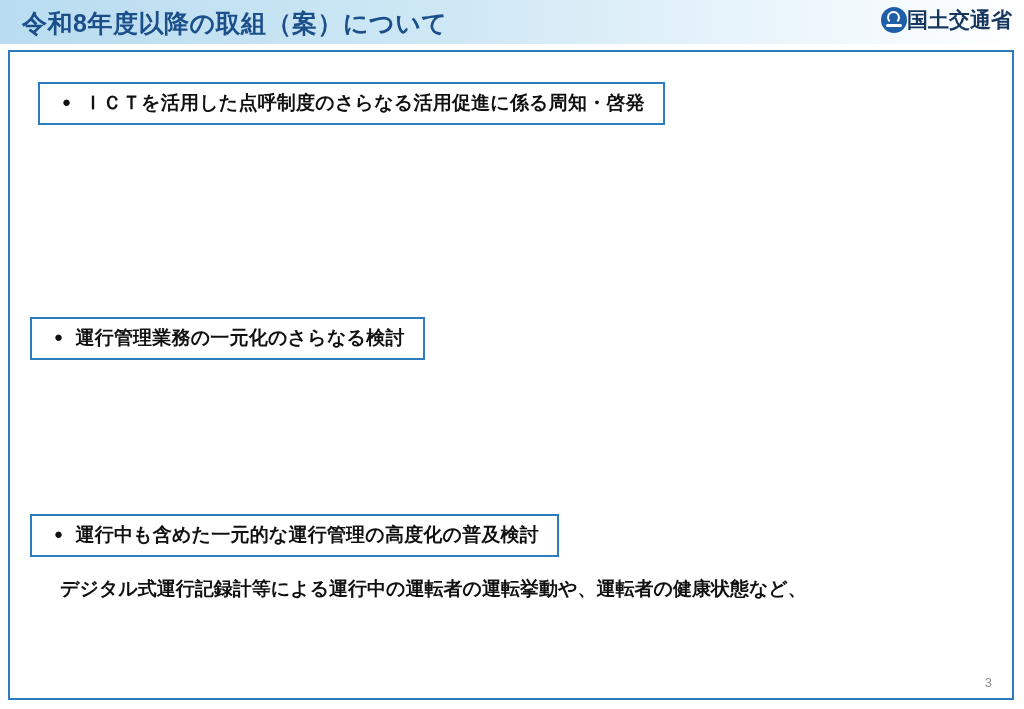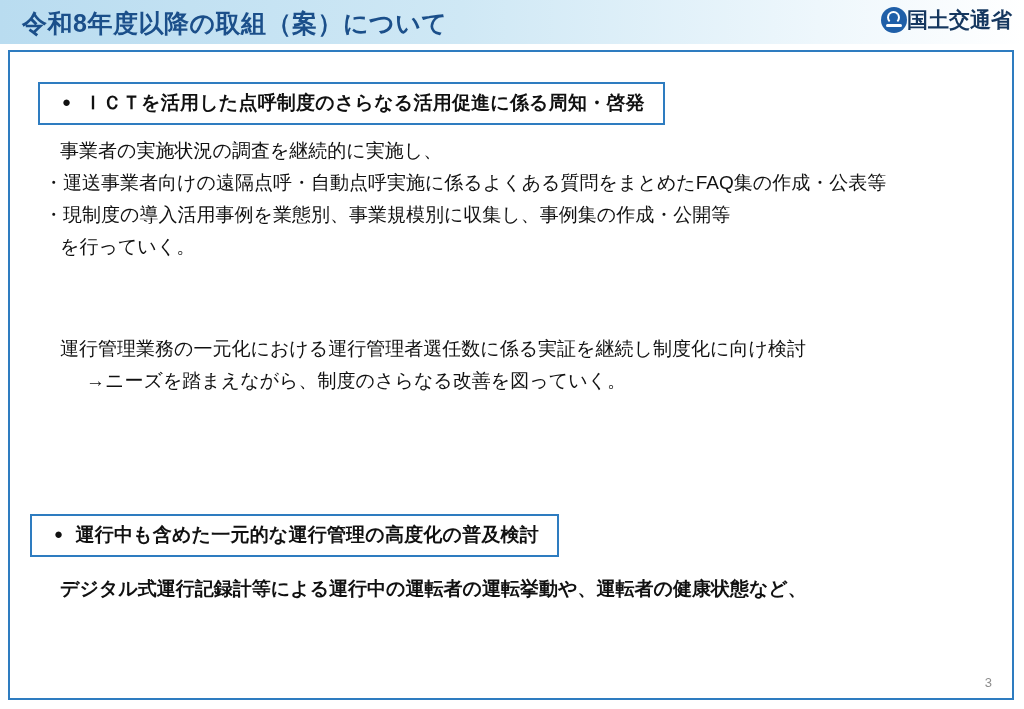--- a/index.html
+++ b/index.html
@@ -163,32 +163,26 @@
     </div>
   </div>
 
   <div class="body-frame">
 
     <div class="section" id="section-1">
       <div class="heading-box">
         <span class="bullet">●</span>
         <span class="heading-text">ＩＣＴを活用した点呼制度のさらなる活用促進に係る周知・啓発</span>
       </div>
-      <div class="lines">
-        <div class="line indent1">事業者の実施状況の調査を継続的に実施し、</div>
-        <div class="line">・運送事業者向けの遠隔点呼・自動点呼実施に係るよくある質問をまとめたFAQ集の作成・公表等</div>
-        <div class="line">・現制度の導入活用事例を業態別、事業規模別に収集し、事例集の作成・公開等</div>
-        <div class="line indent1">を行っていく。</div>
-      </div>
     </div>
 
     <div class="section" id="section-2">
-      <div class="lines">
-        <div class="line indent2">運行管理業務の一元化における運行管理者選任数に係る実証を継続し制度化に向け検討</div>
-        <div class="line indent3">→ニーズを踏まえながら、制度のさらなる改善を図っていく。</div>
+      <div class="heading-box">
+        <span class="bullet">●</span>
+        <span class="heading-text">運行管理業務の一元化のさらなる検討</span>
       </div>
     </div>
 
     <div class="section" id="section-3">
       <div class="heading-box">
         <span class="bullet">●</span>
         <span class="heading-text">運行中も含めた一元的な運行管理の高度化の普及検討</span>
       </div>
       <div class="lines">
         <div class="line indent2">デジタル式運行記録計等による運行中の運転者の運転挙動や、運転者の健康状態など、</div>

